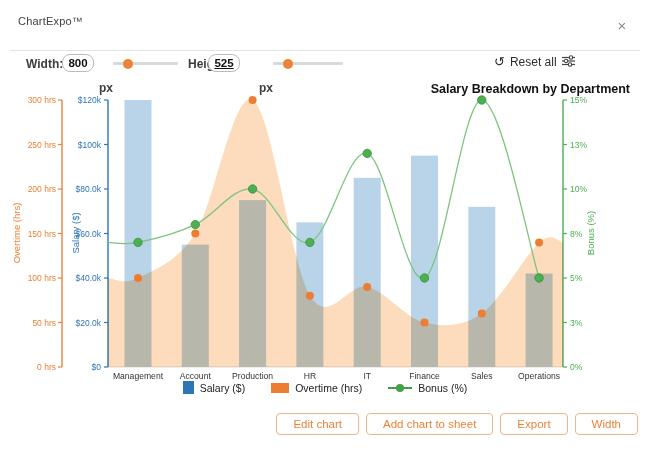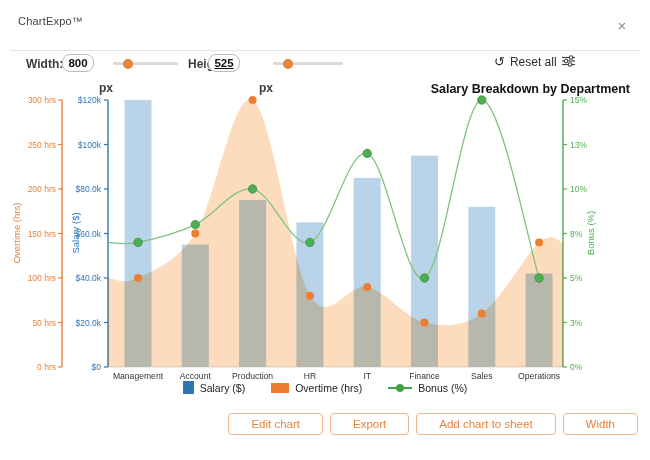--- a/index.html
+++ b/index.html
@@ -29,21 +29,21 @@
   #legend{position:absolute;top:381px;left:0;width:650px;display:flex;justify-content:center;
     align-items:center;gap:26px;font-size:10.5px;color:#222;}
   .lg-item{display:flex;align-items:center;gap:6px;}
   .sw-bar{width:11px;height:13px;background:#2e75b6;display:inline-block;}
   .sw-area{width:18px;height:10px;background:#ed7d31;display:inline-block;}
   .sw-line{width:24px;height:2px;background:#43a047;display:inline-block;position:relative;}
   .sw-dot{position:absolute;left:8px;top:-3px;width:8px;height:8px;border-radius:50%;background:#43a047;}
   
   #footer{position:absolute;top:413px;right:12px;display:flex;gap:7px;}
   .ftr-btn{background:#fff;border:1px solid #eeb68c;border-radius:4px;color:#e8833a;
-    font-family:"Liberation Sans",sans-serif;font-size:11.5px;padding:4px 22px;cursor:pointer;}
+    font-family:"Liberation Sans",sans-serif;font-size:11.5px;padding:4px 16px;cursor:pointer;}
 </style>
 </head>
 <body>
 
 <div id="app-title">ChartExpo™</div>
 <div id="close-btn">×</div>
 <div id="header-divider"></div>
 
 <span class="tb-label" style="left:26px">Width:</span>
 <input class="tb-input" style="left: 62px;" value="800">
@@ -173,16 +173,16 @@
   <span class="lg-item">
     <span class="sw-line">
         <span class="sw-dot"></span>
       </span>
     <span>Bonus (%)</span>
   </span>
 </div>
 
 <div id="footer">
   <button class="ftr-btn">Edit chart</button>
+  <button class="ftr-btn">Add chart to sheet</button>
   <button class="ftr-btn">Export</button>
-  <button class="ftr-btn">Add chart to sheet</button>
   <button class="ftr-btn">Width</button>
 </div>
 
 </body></html>

